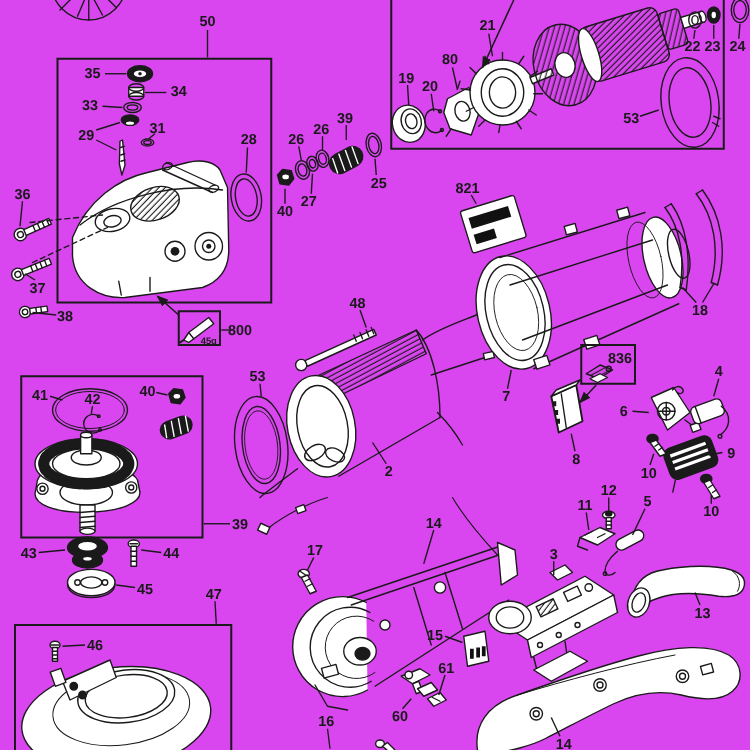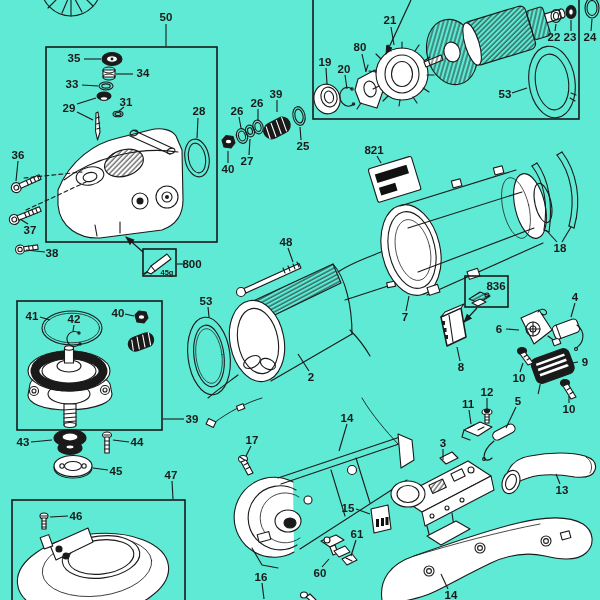--- a/index.html
+++ b/index.html
@@ -1,16 +1,16 @@
 <!DOCTYPE html>
 <html><head>
 <meta charset="utf-8">
 <style>
   html,body{margin:0;padding:0;background:#ffffff;}
-  #stage{position:relative;width:600px;height:600px;background:#5eead4;overflow:hidden;}
+  #stage{position:relative;width:600px;height:600px;background:#d946ef;overflow:hidden;}
   svg{display:block}
   text{font-family:"Liberation Sans", sans-serif;}
 </style>
 </head>
 <body>
 
 <div id="stage">
 <svg id="diagram-svg" width="600" height="600" viewBox="0 0 600 600">
   <defs>
     <marker id="ah" markerWidth="9" markerHeight="8" refX="7" refY="3" orient="auto">

